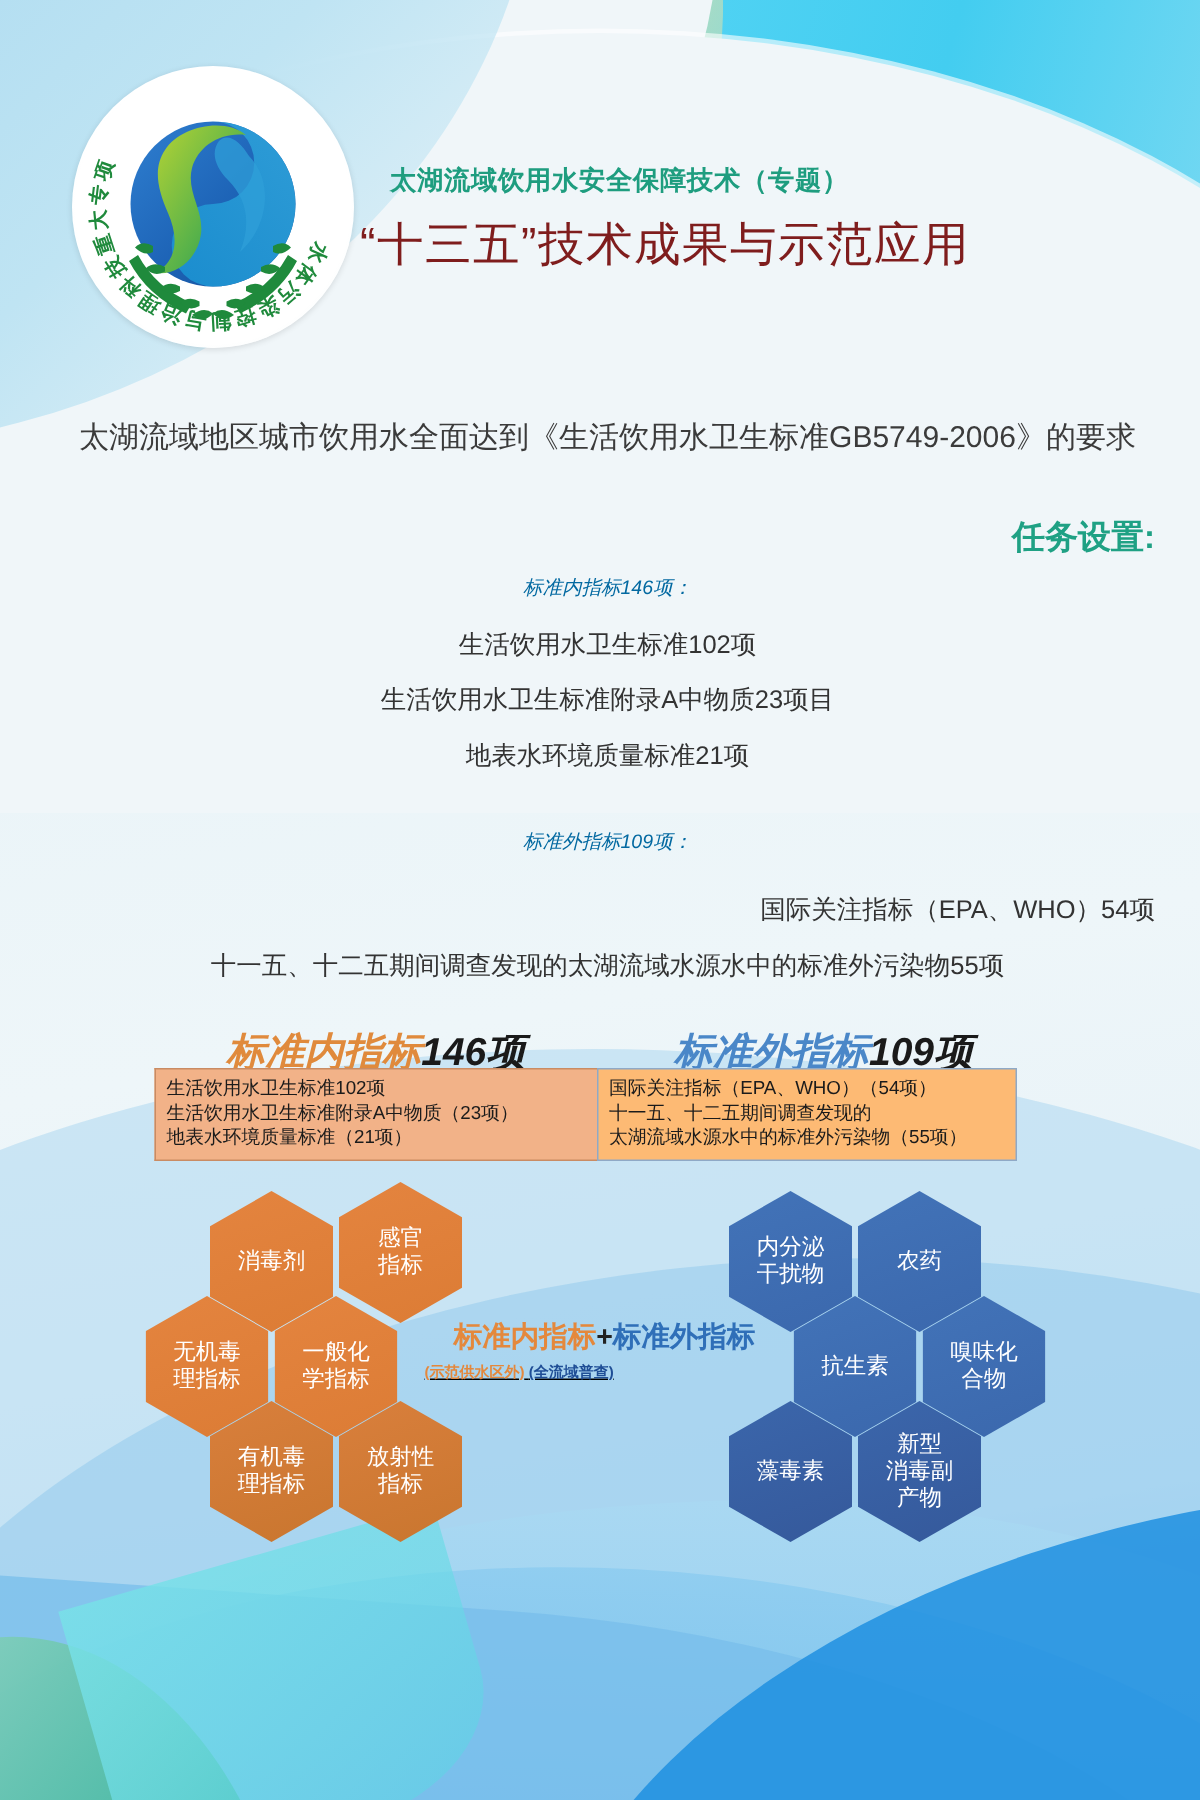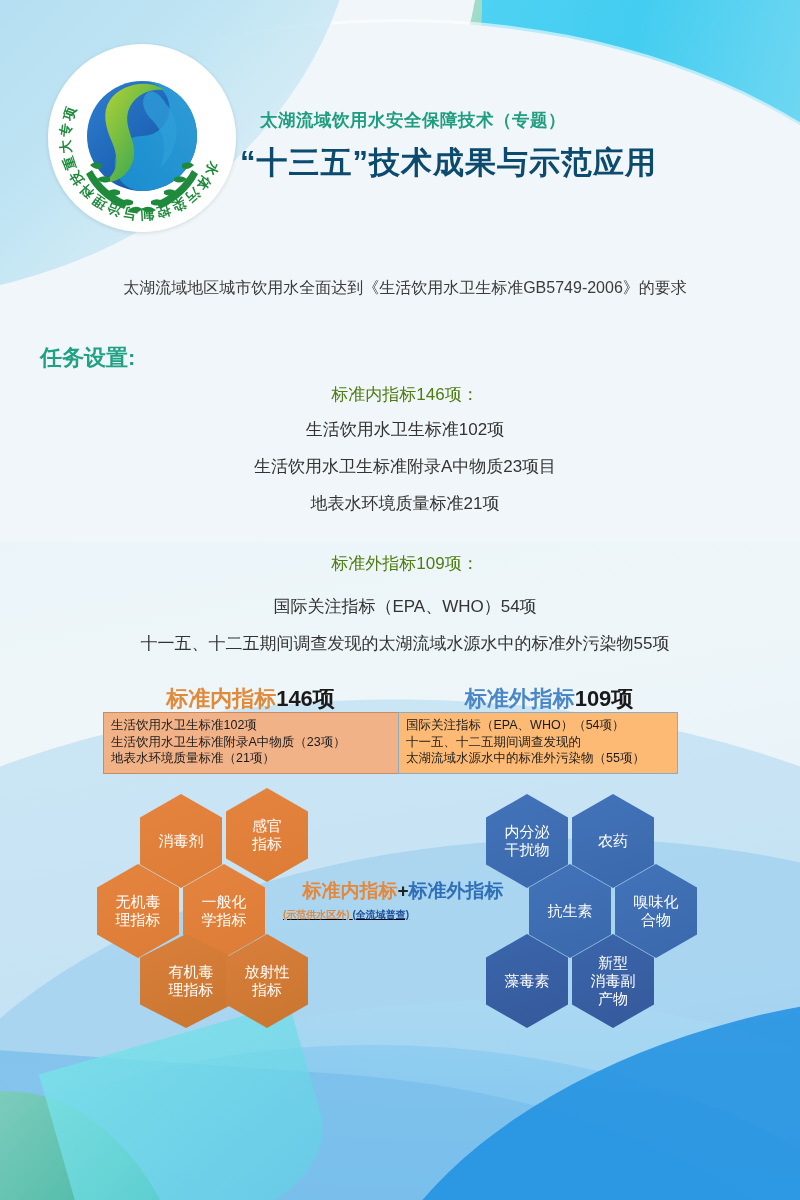--- a/index.html
+++ b/index.html
@@ -105,58 +105,58 @@
   }
   .logo svg{position:absolute;left:0;top:0;}
 
   
   .subject-line{
     position:absolute;left:260px;top:108px;width:470px;
     font-size:17.5px;font-weight:bold;color:#1e9d7f;letter-spacing:.5px;
   }
   .main-title{
     position:absolute;left:240px;top:142px;width:520px;
-    font-size:31px;font-weight:bold;color:#0c4a6e;letter-spacing:1px;
+    font-size:31px;font-weight:normal;color:#7f1d1d;letter-spacing:1px;
     white-space:nowrap;
   }
   .goal-title{
     position:absolute;left:60px;top:228px;width:690px;text-align:center;
     font-size:28px;font-weight:bold;color:#2d7cbe;letter-spacing:1px;
   }
   .goal-desc{
     position:absolute;left:40px;top:278px;width:730px;text-align:center;
-    font-size:16px;color:#3b3b3b;
+    font-size:20px;color:#3b3b3b;
   }
   .task-head{
-    position:absolute;left:40px;top:343px;width:730px;text-align:left;
+    position:absolute;left:40px;top:343px;width:730px;text-align:right;
     font-size:22px;font-weight:bold;color:#1fa184;
   }
   .grp-head{
     position:absolute;left:40px;width:730px;text-align:center;
-    font-size:17px;color:#4d7c0f;
+    font-size:13px;color:#0369a1;font-style:italic;
   }
   .grp-line{
     position:absolute;left:40px;width:730px;text-align:center;
     font-size:17px;color:#333;
   }
 
   
   .boxwrap{position:absolute;left:103px;top:712px;width:597px;height:62px;display:flex;}
   .sumbox{
     box-sizing:border-box;font-size:12.5px;line-height:16.5px;color:#1b1b1b;
     padding:4px 6px 3px 7px;
   }
   .sumbox.left{
     width:295px;background:#f2b288;border:1px solid #c98b63;border-right:none;
   }
   .sumbox.right{
     width:280px;background:#fdba74;border:1px solid #8fa9c6;
   }
   .boxhead{
-    position:absolute;font-size:22px;font-weight:bold;white-space:nowrap;
+    position:absolute;font-size:26px;font-weight:bold;white-space:nowrap;font-style:italic;
   }
   .boxhead .a{font-weight:bold;}
   .boxhead .n{color:#1a1a1a;font-weight:bold;}
   #head-left{left:103px;top:684px;width:295px;text-align:center;}
   #head-left .a{color:#e08a3c;}
   #head-right{left:398px;top:684px;width:302px;text-align:center;}
   #head-right .a{color:#4a87c8;}
 
   
   .hexlayer{position:absolute;left:0;top:780px;width:800px;height:270px;}
@@ -260,21 +260,21 @@
   <div class="goal-desc">太湖流域地区城市饮用水全面达到《生活饮用水卫生标准GB5749-2006》的要求</div>
 
   <div class="task-head">任务设置:</div>
 
   <div class="grp-head" style="top:383px;">标准内指标146项：</div>
   <div class="grp-line" style="top:418px;">生活饮用水卫生标准102项</div>
   <div class="grp-line" style="top:455px;">生活饮用水卫生标准附录A中物质23项目</div>
   <div class="grp-line" style="top:492px;">地表水环境质量标准21项</div>
 
   <div class="grp-head" style="top:552px;">标准外指标109项：</div>
-  <div class="grp-line" style="top:595px;">国际关注指标（EPA、WHO）54项</div>
+  <div class="grp-line" style="top:595px;text-align:right;">国际关注指标（EPA、WHO）54项</div>
   <div class="grp-line" style="top:632px;">十一五、十二五期间调查发现的太湖流域水源水中的标准外污染物55项</div>
 
   <div class="boxhead" id="head-left">
     <span class="a">标准内指标</span><span class="n">146项</span>
   </div>
   <div class="boxhead" id="head-right">
     <span class="a">标准外指标</span><span class="n">109项</span>
   </div>
 
   <div class="boxwrap">
@@ -297,21 +297,21 @@
       </div>
     <div class="hex o1" style="left:226px;top:8px;">
         <span>感官<br>指标</span>
       </div>
     <div class="hex o1" style="left:97px;top:84px;">
         <span>无机毒<br>理指标</span>
       </div>
     <div class="hex o1" style="left:183px;top:84px;">
         <span>一般化<br>学指标</span>
       </div>
-    <div class="hex o2" style="left:140px;top:154px;padding-left:10px;">
+    <div class="hex o2" style="left:140px;top:154px;">
         <span>有机毒<br>理指标</span>
       </div>
     <div class="hex o2" style="left:226px;top:154px;">
         <span>放射性<br>指标</span>
       </div>
 
     <div class="hex b1" style="left:486px;top:14px;">
         <span>内分泌<br>干扰物</span>
       </div>
     <div class="hex b1" style="left:572px;top:14px;">

